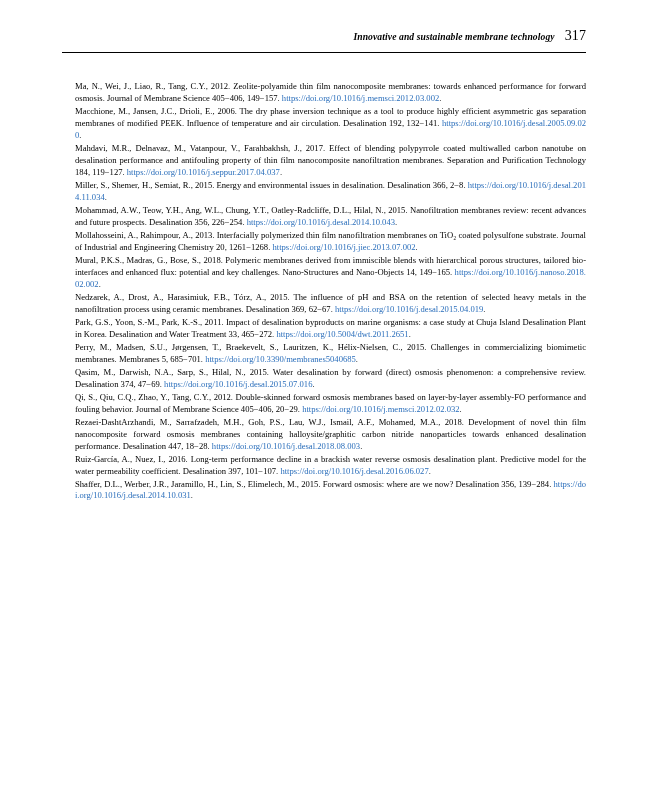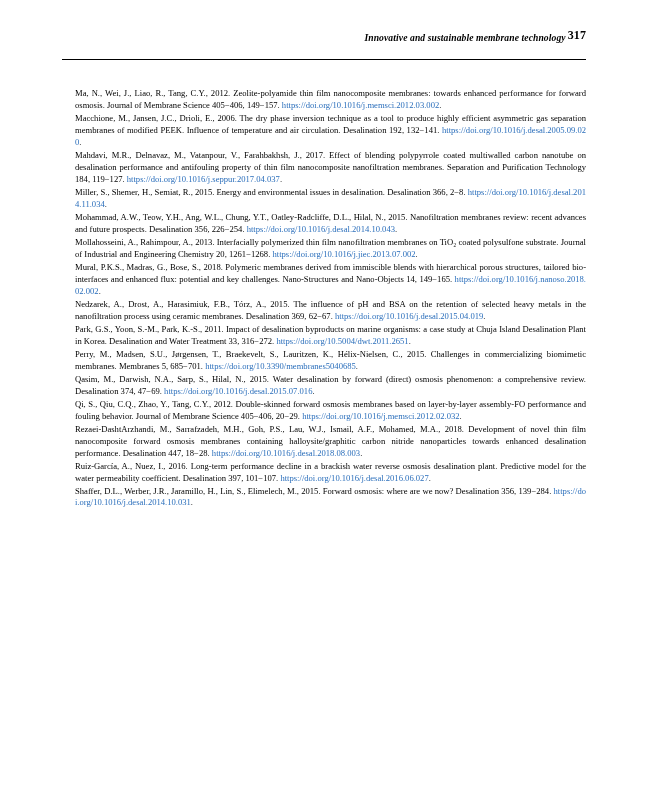--- a/index.html
+++ b/index.html
@@ -17,37 +17,37 @@
   }
   .page {
     position: relative;
     width: 648px;
     height: 800px;
     box-sizing: border-box;
     padding: 28px 62px 0 62px;
   }
   .running-head {
     display: flex;
-    align-items: flex-end;
+    align-items: center;
     justify-content: flex-end;
     font-size: 9.5px;
     letter-spacing: 0.1px;
-    padding-bottom: 16px;
+    padding-bottom: 8px;
     border-bottom: 1px solid #000;
     margin-bottom: 14px;
   }
   .running-head .rh-title {
     font-style: italic;
     font-weight: bold;
     font-size: 9.6px;
   }
   .running-head .rh-page {
-    font-weight: bold;
-    font-size: 12px;
-    margin-left: 2px;
+    font-weight: normal;
+    font-size: 14px;
+    margin-left: 10px;
   }
   .refs {
     font-size: 8.6px;
     line-height: 1.395;
     text-align: justify;
     margin-top: 28px;
   }
   .ref {
     text-indent: 0;
     padding-left: 13px;
@@ -92,21 +92,21 @@
       <div class="ref">
         <p><span class="first-line-pull">Mollahosseini, A., Rahimpour, A., 2013. Interfacially polymerized thin film nanofiltration membranes on TiO₂ coated polysulfone substrate. Journal of Industrial and Engineering Chemistry 20, 1261−1268. </span><a class="doi" href="#">https://doi.org/10.1016/j.jiec.2013.07.002</a><span>.</span></p>
       </div>
       <div class="ref">
         <p><span class="first-line-pull">Mural, P.K.S., Madras, G., Bose, S., 2018. Polymeric membranes derived from immiscible blends with hierarchical porous structures, tailored bio-interfaces and enhanced flux: potential and key challenges. Nano-Structures and Nano-Objects 14, 149−165. </span><a class="doi" href="#">https://doi.org/10.1016/j.nanoso.2018.02.002</a><span>.</span></p>
       </div>
       <div class="ref">
         <p><span class="first-line-pull">Nedzarek, A., Drost, A., Harasimiuk, F.B., Tórz, A., 2015. The influence of pH and BSA on the retention of selected heavy metals in the nanofiltration process using ceramic membranes. Desalination 369, 62−67. </span><a class="doi" href="#">https://doi.org/10.1016/j.desal.2015.04.019</a><span>.</span></p>
       </div>
       <div class="ref">
-        <p><span class="first-line-pull">Park, G.S., Yoon, S.-M., Park, K.-S., 2011. Impact of desalination byproducts on marine organisms: a case study at Chuja Island Desalination Plant in Korea. Desalination and Water Treatment 33, 316−272. </span><a class="doi" href="#">https://doi.org/10.5004/dwt.2011.2651</a><span>.</span></p>
+        <p><span class="first-line-pull">Park, G.S., Yoon, S.-M., Park, K.-S., 2011. Impact of desalination byproducts on marine organisms: a case study at Chuja Island Desalination Plant in Korea. Desalination and Water Treatment 33, 465−272. </span><a class="doi" href="#">https://doi.org/10.5004/dwt.2011.2651</a><span>.</span></p>
       </div>
       <div class="ref">
         <p><span class="first-line-pull">Perry, M., Madsen, S.U., Jørgensen, T., Braekevelt, S., Lauritzen, K., Hélix-Nielsen, C., 2015. Challenges in commercializing biomimetic membranes. Membranes 5, 685−701. </span><a class="doi" href="#">https://doi.org/10.3390/membranes5040685</a><span>.</span></p>
       </div>
       <div class="ref">
         <p><span class="first-line-pull">Qasim, M., Darwish, N.A., Sarp, S., Hilal, N., 2015. Water desalination by forward (direct) osmosis phenomenon: a comprehensive review. Desalination 374, 47−69. </span><a class="doi" href="#">https://doi.org/10.1016/j.desal.2015.07.016</a><span>.</span></p>
       </div>
       <div class="ref">
         <p><span class="first-line-pull">Qi, S., Qiu, C.Q., Zhao, Y., Tang, C.Y., 2012. Double-skinned forward osmosis membranes based on layer-by-layer assembly-FO performance and fouling behavior. Journal of Membrane Science 405−406, 20−29. </span><a class="doi" href="#">https://doi.org/10.1016/j.memsci.2012.02.032</a><span>.</span></p>
       </div>

